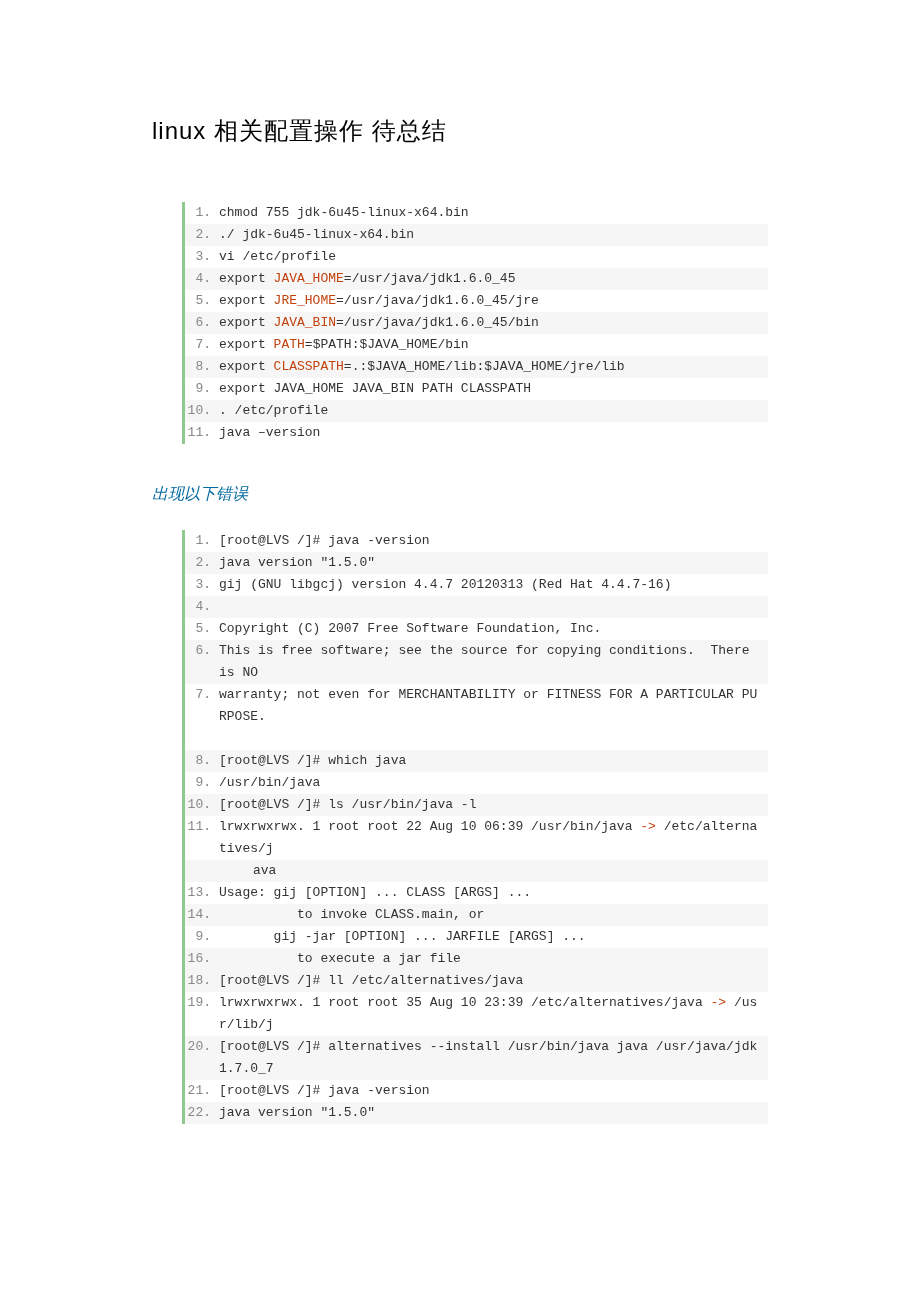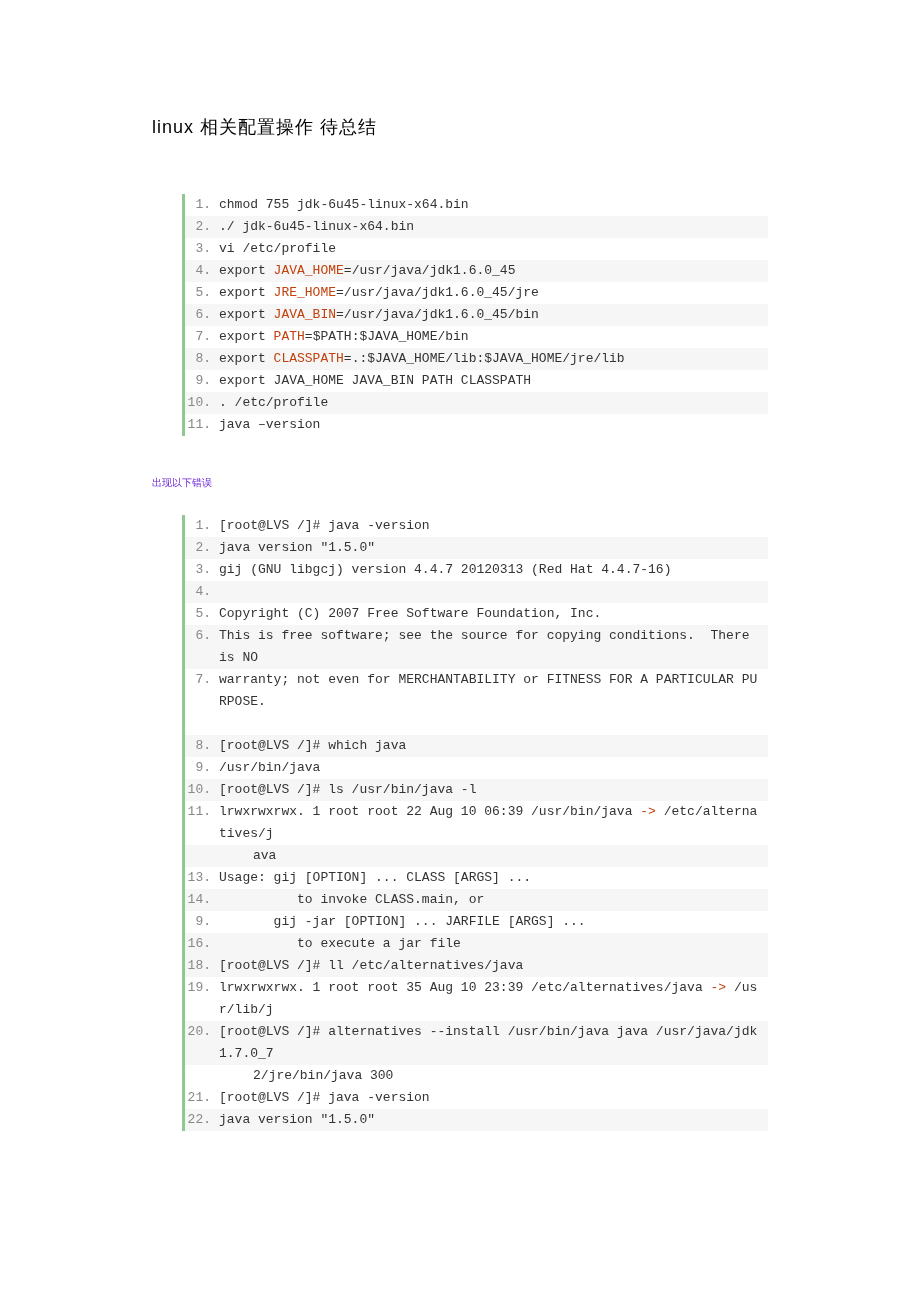--- a/index.html
+++ b/index.html
@@ -6,21 +6,21 @@
     margin: 0;
     padding: 0;
     background: #ffffff;
     font-family: sans-serif;
     width: 920px;
   }
   .page {
     padding: 115px 152px 60px 152px;
   }
   h1 {
-    font-size: 18px;
+    font-size: 24px;
     font-weight: 400;
     color: #000000;
     margin: 0 0 55px 0;
     letter-spacing: 1px;
   }
   .code-block {
     margin-left: 30px;
     margin-bottom: 40px;
     font-family: "Courier New", Consolas, monospace;
     font-size: 13px;
@@ -47,23 +47,24 @@
     user-select: none;
   }
   .code {
     flex: 1 1 auto;
     white-space: pre-wrap;
     word-break: break-all;
     padding-right: 8px;
   }
   .red { color: #c2410c; }
   .section-text {
-    font-size: 10px;
-    color: #6d28d9;
+    font-size: 16px;
+    color: #0369a1;
     margin: 35px 0 25px 0;
+    font-style: italic;
   }
   .cont {
     padding-left: 34px;
   }
 </style>
 </head>
 <body>
 
 <div class="page">
   <h1>linux 相关配置操作 待总结</h1>
@@ -192,24 +193,20 @@
       </div>
       <div class="code-line odd">
         <span class="ln">19.</span>
         <span class="code"><span>lrwxrwxrwx. 1 root root 35 Aug 10 23:39 /etc/alternatives/java </span><span class="red">-&gt;</span><span> /usr/lib/j</span></span>
       </div>
       <div class="code-line even">
         <span class="ln">20.</span>
         <span class="code"><span>[root@LVS /]# alternatives --install /usr/bin/java java /usr/java/jdk1.7.0_7</span></span>
       </div>
       <div class="code-line odd">
-        <span class="ln"></span>
-        <span class="code cont"><span>2/jre/bin/java 300</span></span>
-      </div>
-      <div class="code-line odd">
         <span class="ln">21.</span>
         <span class="code"><span>[root@LVS /]# java -version</span></span>
       </div>
       <div class="code-line even">
         <span class="ln">22.</span>
         <span class="code"><span>java version "1.5.0"</span></span>
       </div>
     </div>
 </div>
 

